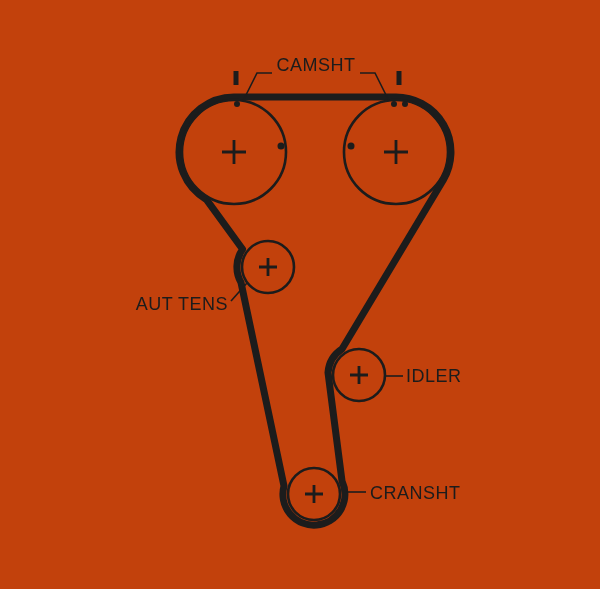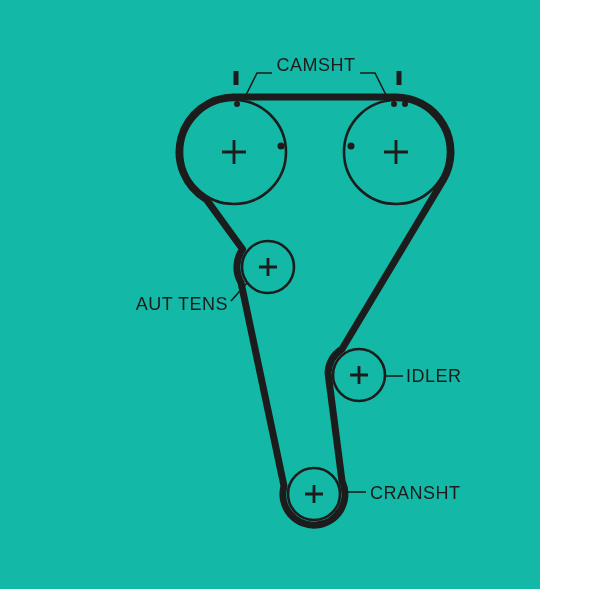--- a/index.html
+++ b/index.html
@@ -3,23 +3,23 @@
 <meta charset="utf-8">
 <style>
   html, body {
     margin: 0;
     padding: 0;
     background: #ffffff;
     font-family: "Liberation Sans", sans-serif;
   }
   .stage {
     position: relative;
-    width: 540px;
+    width: 600px;
     height: 589px;
-    background: #14b8a6;
+    background: #c2410c;
     overflow: hidden;
   }
   svg { display: block; }
   .label {
     font-family: "Liberation Sans", sans-serif;
     font-size: 18px;
     letter-spacing: 0.5px;
   }
 </style>
 </head>

